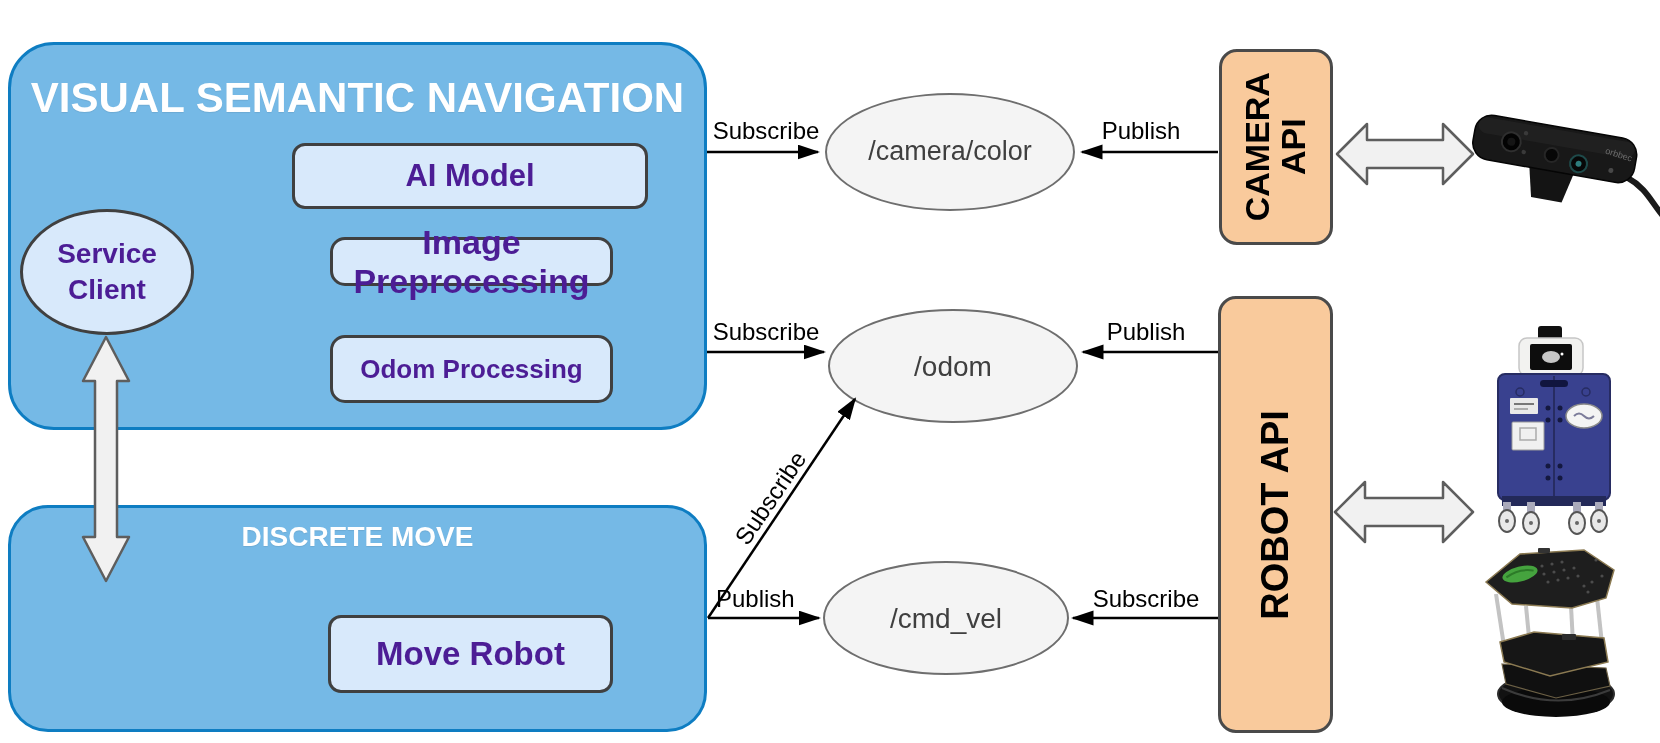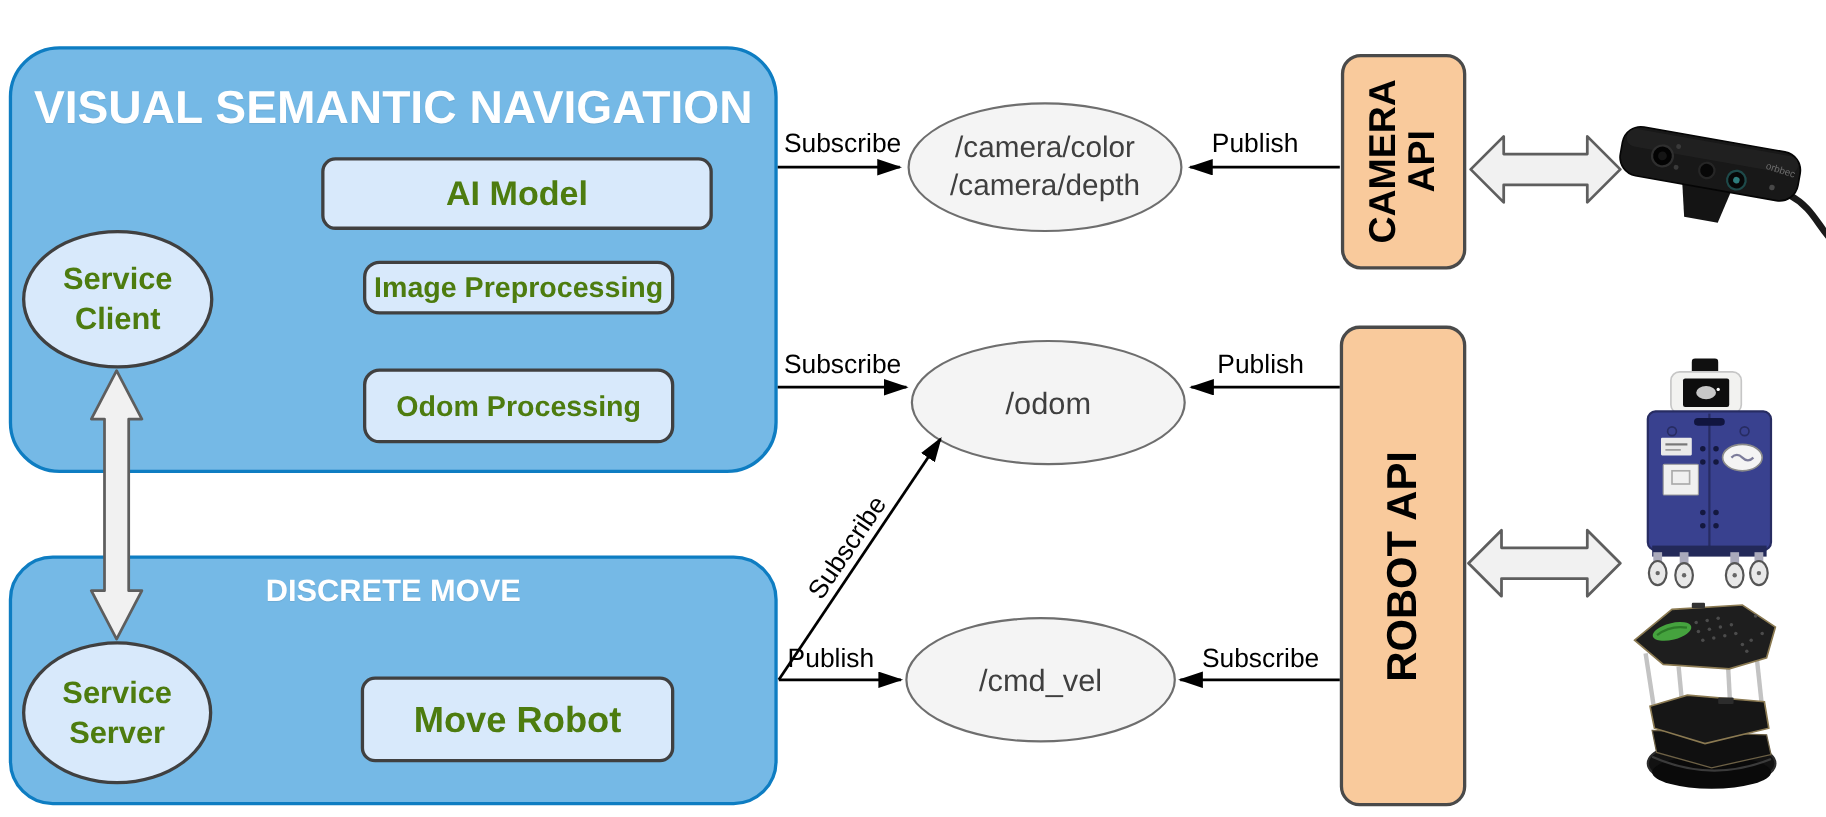--- a/index.html
+++ b/index.html
@@ -26,21 +26,21 @@
     border:3px solid var(--panel_blue_border);
     border-radius:46px;
   }
   .panel-title{
     position:absolute;color:#ffffff;font-weight:bold;text-align:center;
     text-shadow:0 1px 1px rgba(0,0,0,0.08);
   }
   .node{
     position:absolute;box-sizing:border-box;display:flex;align-items:center;justify-content:center;
     background:var(--node_light_blue);border:3px solid var(--node_border);
-    font-weight:bold;color:#4d7c0f;text-align:center;
+    font-weight:bold;color:#4c1d95;text-align:center;
   }
   .rect{border-radius:13px;}
   .ellipse{border-radius:50%;line-height:1.3;padding:0 10px;}
   .topic{
     position:absolute;box-sizing:border-box;display:flex;flex-direction:column;align-items:center;justify-content:center;
     background:var(--topic_gray);border:2.5px solid var(--topic_border);border-radius:50%;
     color:var(--topic_text);text-align:center;line-height:1.25;
   }
   .api{
     position:absolute;box-sizing:border-box;display:flex;align-items:center;justify-content:center;
@@ -61,30 +61,28 @@
 
 <div class="canvas">
 
   <div class="panel html-layer-item" style="left:8px;top:42px;width:699px;height:388px;"></div>
   <div class="panel-title html-layer-item" style="left:8px;top:74px;width:699px;font-size:42px;">VISUAL SEMANTIC NAVIGATION</div>
 
   <div class="panel html-layer-item" style="left:8px;top:505px;width:699px;height:227px;border-radius:40px;"></div>
   <div class="panel-title html-layer-item" style="left:8px;top:521px;width:699px;font-size:28px;">DISCRETE MOVE</div>
 
   <div class="node rect html-layer-item" style="left:292px;top:143px;width:356px;height:66px;font-size:31px;">AI Model</div>
-  <div class="node rect html-layer-item" style="left:330px;top:237px;width:283px;height:49px;font-size:26px;border-radius:15px;">Image Preprocessing</div>
+  <div class="node rect html-layer-item" style="left:330px;top:237px;width:283px;height:49px;font-size:34px;border-radius:15px;">Image Preprocessing</div>
   <div class="node rect html-layer-item" style="left:330px;top:335px;width:283px;height:68px;font-size:26px;border-radius:15px;">Odom Processing</div>
   <div class="node ellipse html-layer-item" style="left:20px;top:209px;width:174px;height:126px;font-size:28px;">Service Client</div>
 
   <div class="node rect html-layer-item" style="left:328px;top:615px;width:285px;height:78px;font-size:33px;">Move Robot</div>
-  <div class="node ellipse html-layer-item" style="left:20px;top:583px;width:173px;height:130px;font-size:28px;">Service Server</div>
 
   <div class="topic html-layer-item" style="left:825px;top:93px;width:250px;height:118px;font-size:27px;">
     <div>/camera/color</div>
-    <div>/camera/depth</div>
   </div>
   <div class="topic html-layer-item" style="left:828px;top:309px;width:250px;height:114px;font-size:28px;">/odom</div>
   <div class="topic html-layer-item" style="left:823px;top:561px;width:246px;height:114px;font-size:28px;">/cmd_vel</div>
 
   <div class="api html-layer-item" style="left:1219px;top:49px;width:114px;height:196px;">
     <div class="vtext two-line" style="font-size:34px;">
       <div>CAMERA</div>
       <div>API</div>
     </div>
   </div>

